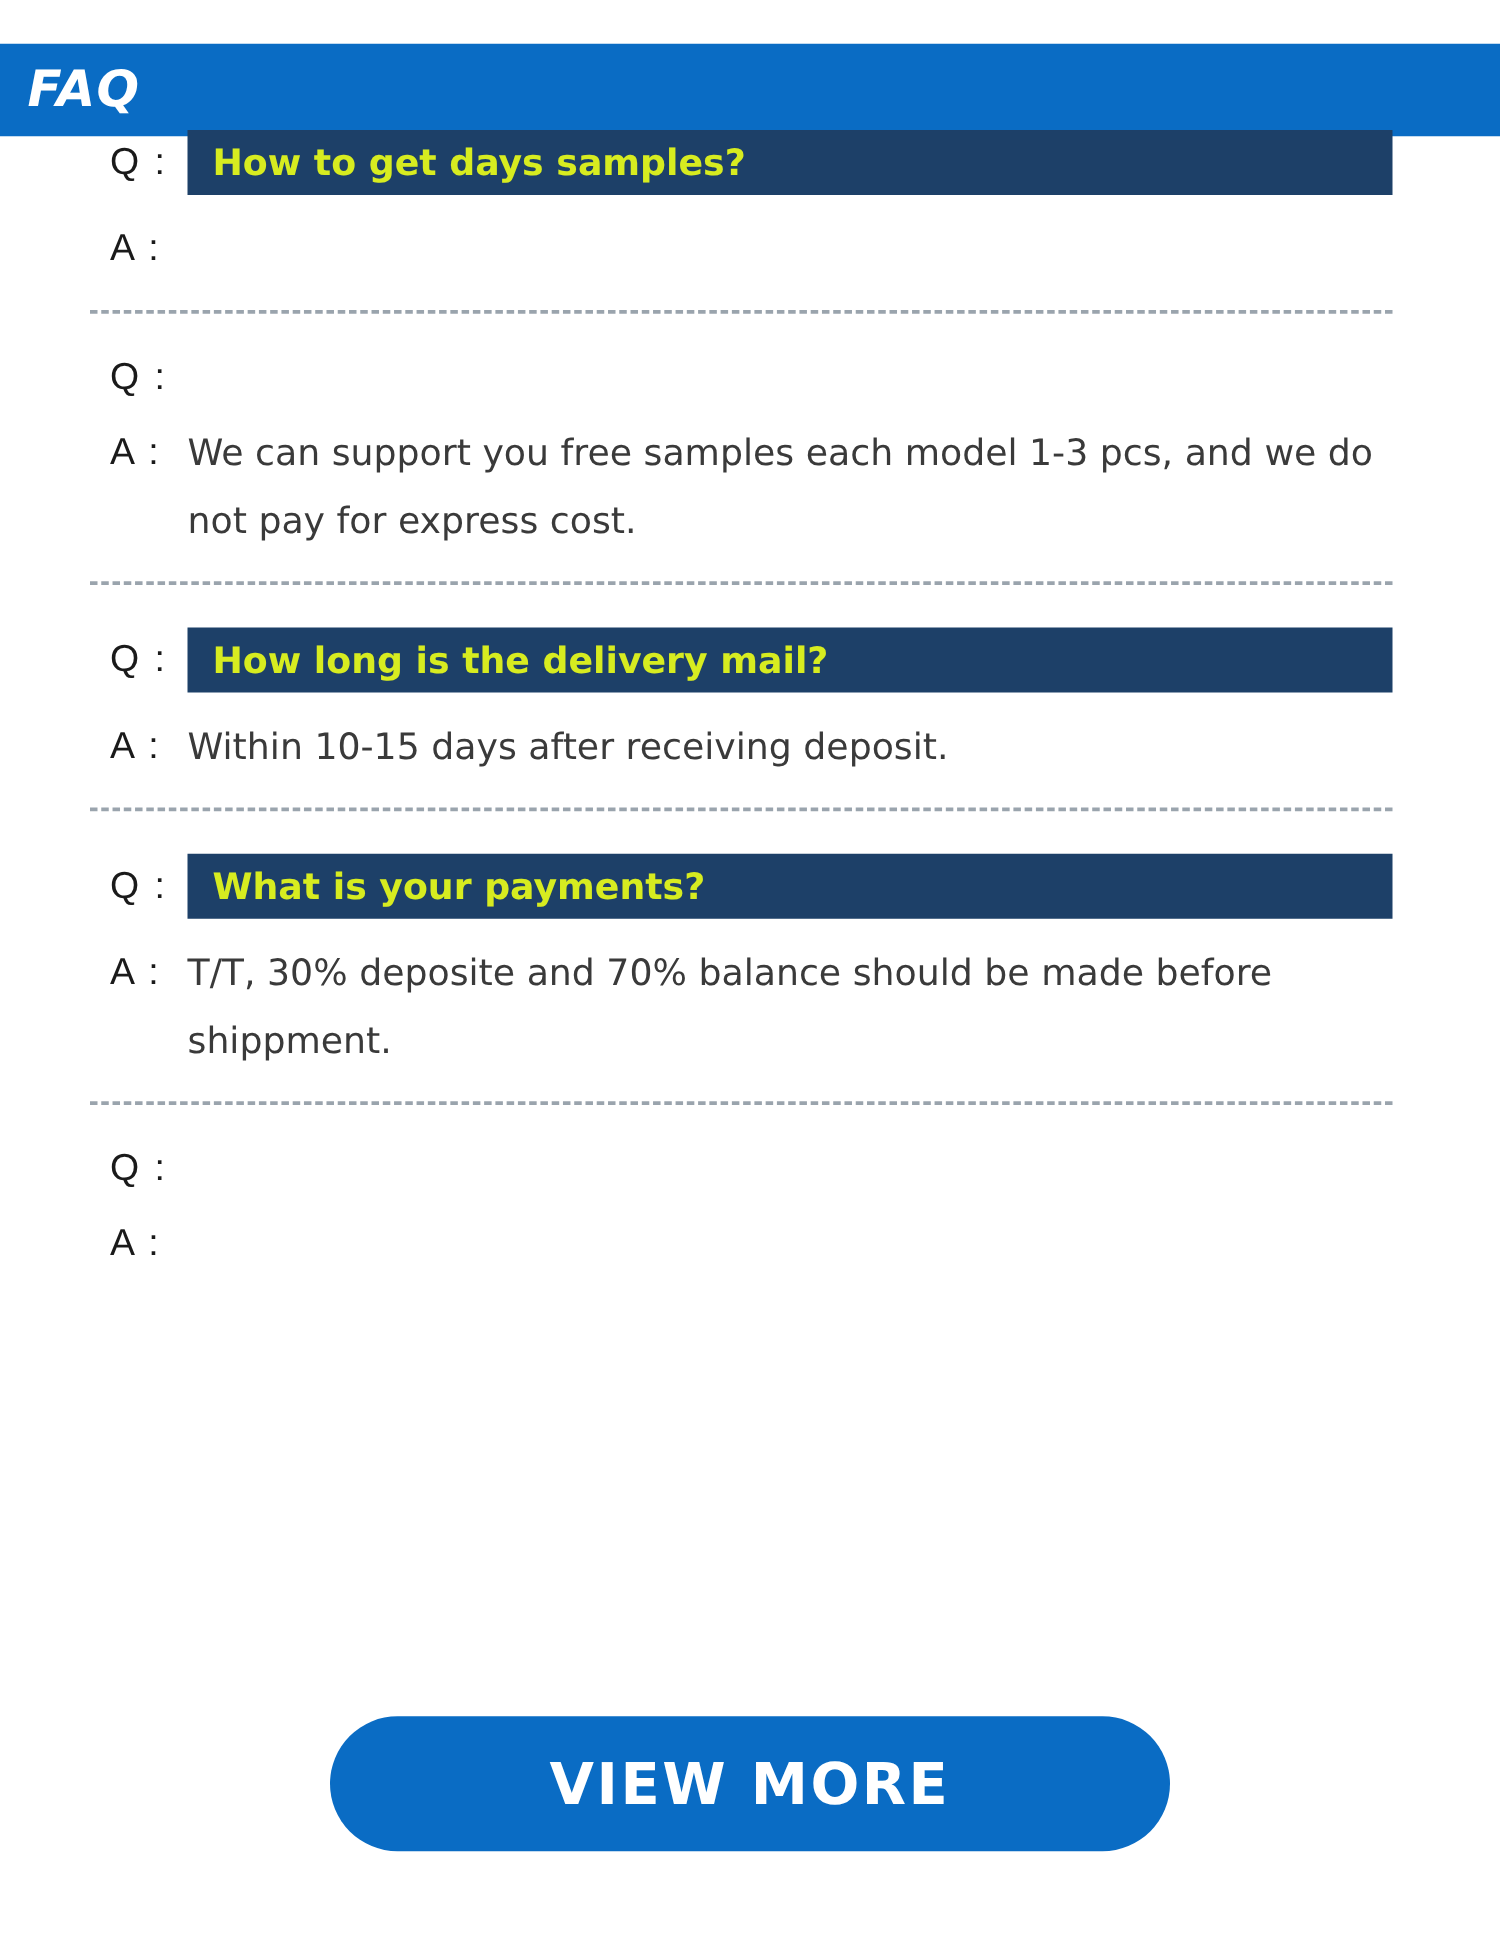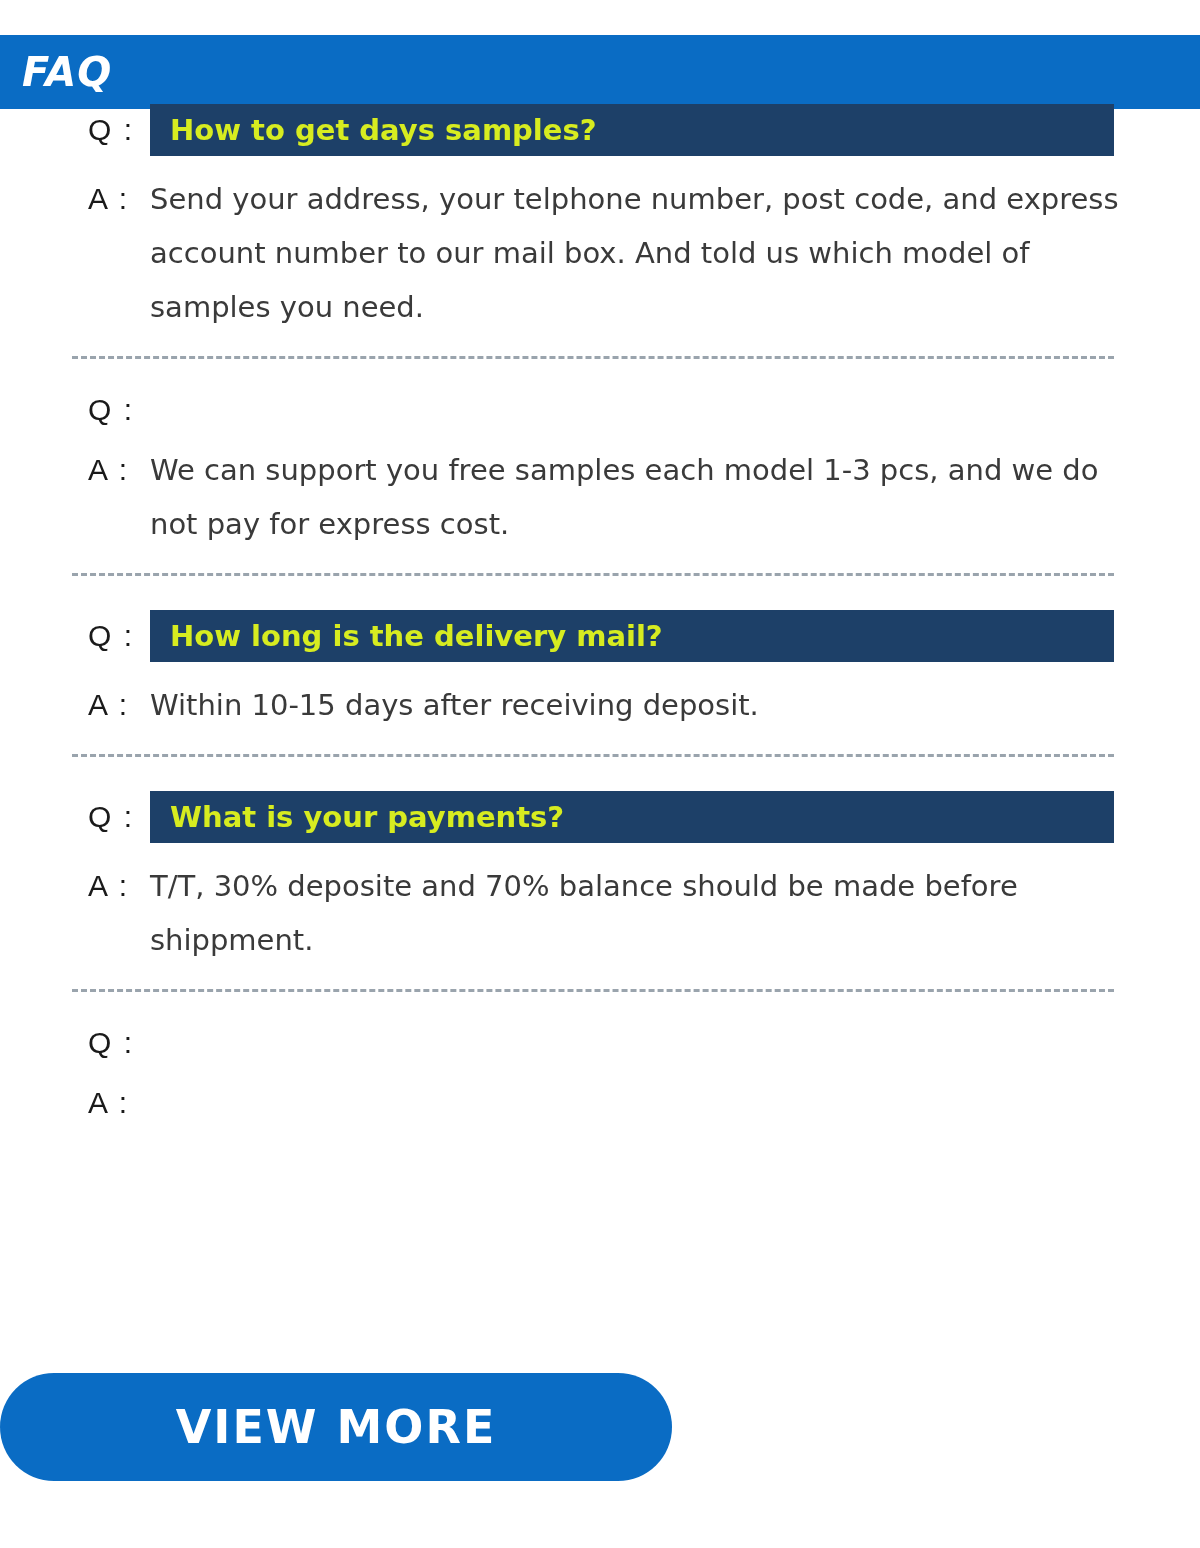--- a/index.html
+++ b/index.html
@@ -121,21 +121,21 @@
     height: 34px;
   }
 
   
   .cta-wrap {
     position: absolute;
     left: 0;
     top: 1373px;
     width: 1200px;
     display: flex;
-    justify-content: flex-start;
+    justify-content: center;
   }
   .cta-button {
     width: 672px;
     height: 108px;
     background: #0a6cc4;
     border-radius: 54px;
     border: none;
     color: #ffffff;
     font-size: 46px;
     font-weight: bold;
@@ -160,21 +160,20 @@
 
     <div class="faq-item">
       <div class="q-row">
         <div class="q-label">Q :</div>
         <div class="q-bar">
           <span class="q-text">How to get days samples?</span>
         </div>
       </div>
       <div class="a-row">
         <div class="a-label">A :</div>
-        <div class="a-text">Send your address, your telphone number, post code, and express account number to our mail box. And told us which model of samples you need.</div>
       </div>
     </div>
     <div class="divider"></div>
     <div class="gap-after-divider"></div>
 
     <div class="faq-item">
       <div class="q-row">
         <div class="q-label">Q :</div>
       </div>
       <div class="a-row">

